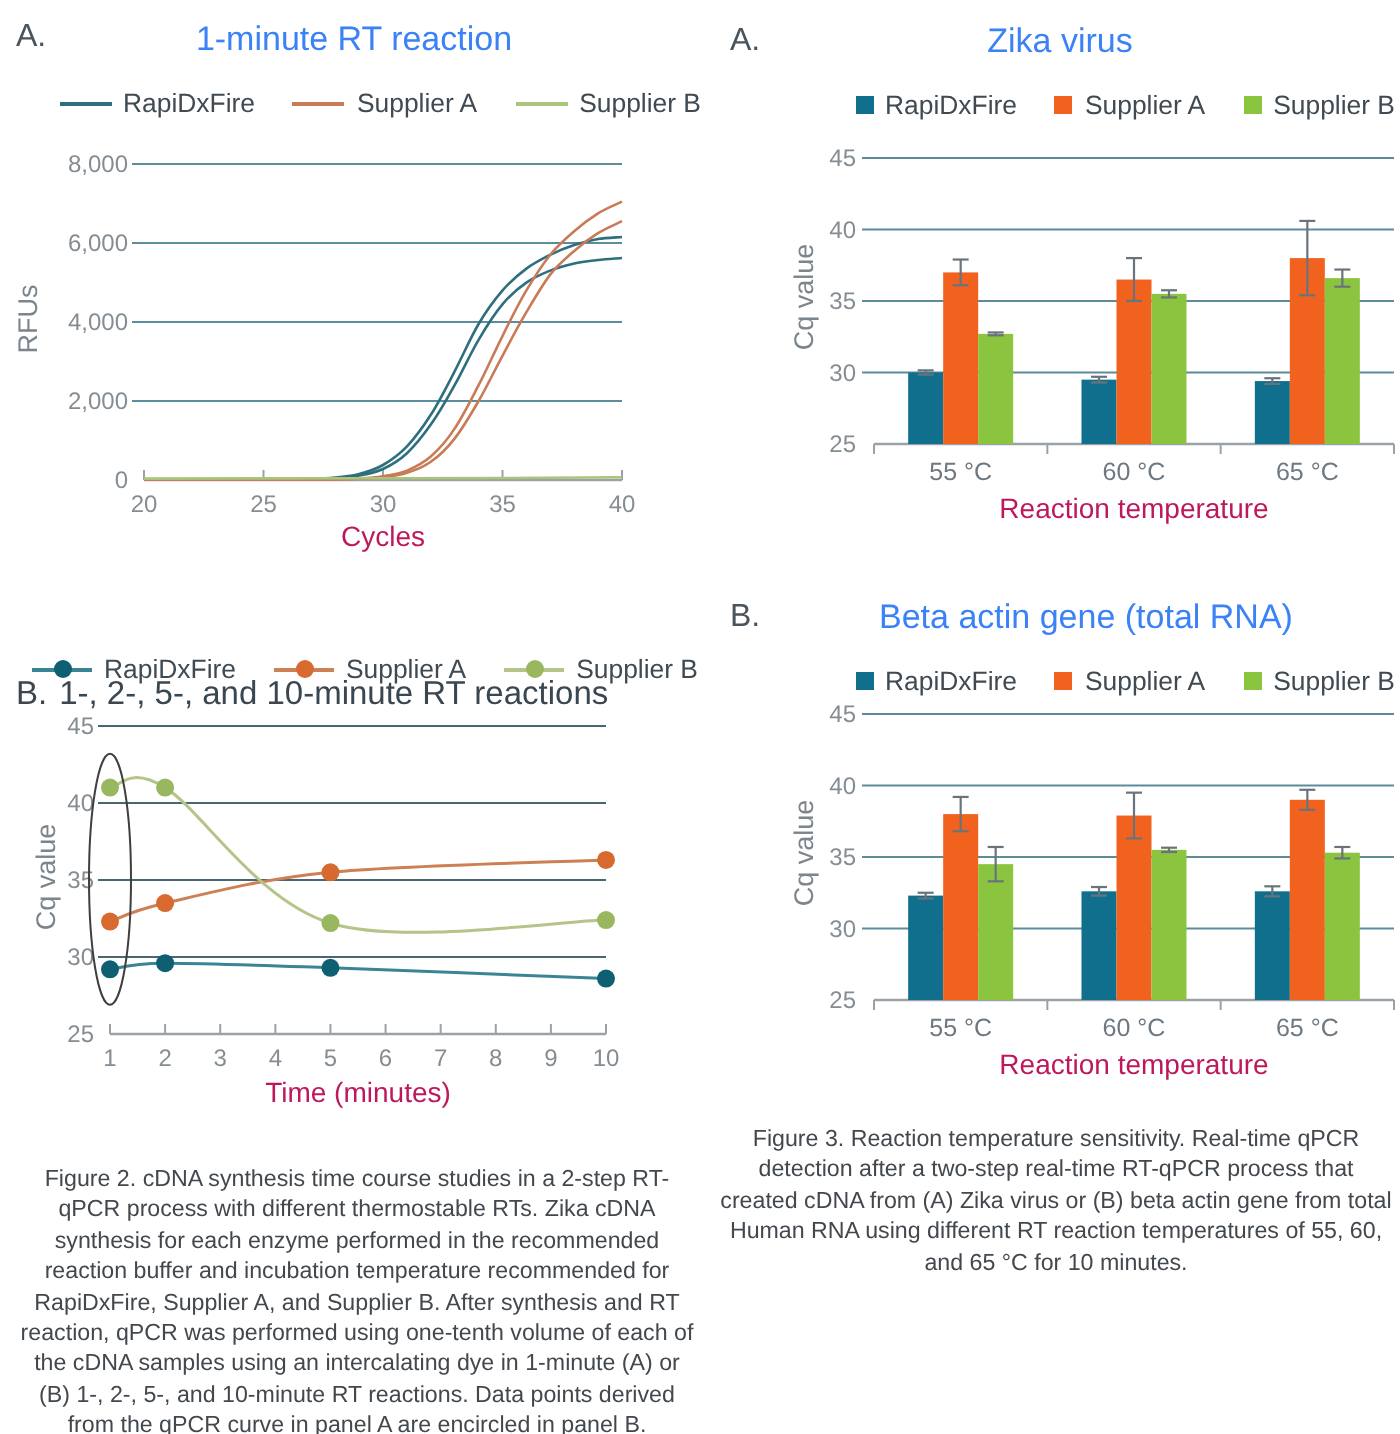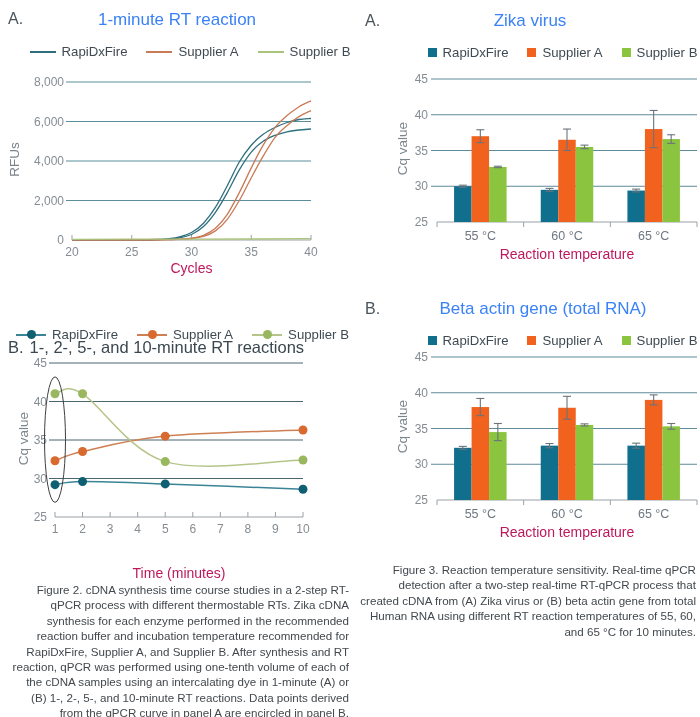--- a/index.html
+++ b/index.html
@@ -15,21 +15,21 @@
   .legend .li{display:flex;align-items:center;gap:6px;}
   .legend .lab{font-size:13.2px;color:#3f4a52;white-space:nowrap;}
   .sw-line{display:inline-block;width:26px;height:2px;}
   .sw-linedot{position:relative;display:inline-block;width:30px;height:9px;}
   .sw-linedot .ln{position:absolute;left:0;top:4px;width:30px;height:2px;}
   .sw-linedot .dt{position:absolute;left:11px;top:0;width:9px;height:9px;border-radius:50%;}
   .sw-square{display:inline-block;width:9px;height:9px;}
   .ylabel{position:absolute;width:120px;text-align:center;font-size:13.5px;color:#7b858c;
           transform:rotate(-90deg);white-space:nowrap;}
   .xlabel{position:absolute;text-align:center;font-size:14px;color:#be185d;white-space:nowrap;}
-  .caption{position:absolute;font-size:11.6px;line-height:1.33;color:#42484d;text-align:right;}
+  .caption{position:absolute;font-size:11.6px;line-height:1.33;color:#42484d;text-align:center;}
 </style>
 </head>
 <body>
 
 <div class="page">
 
   <section class="panel" style="left:0;top:0;">
     <div class="panel-label" style="left:8px;top:10px;">A.</div>
     <div class="chart-title" style="left:32px;top:10px;width:290px;">1-minute RT reaction</div>
     <div class="legend" id="legend-0" style="left:30px;top:44px;width:320px;">
@@ -154,21 +154,21 @@
           <circle cx="303" cy="139.99" r="4.5" fill="#d8692f"></circle>
           <path d="M55.0 103.8C59.6 103.8 64.2 92.5 82.6 103.8C100.9 115.1 128.5 160.5 165.2 171.6C202.0 182.6 280.0 170.3 303.0 170.0" fill="none" stroke="#b5c489" stroke-width="1.5"></path>
           <circle cx="55" cy="103.8" r="4.5" fill="#98b75e"></circle>
           <circle cx="82.55555555555556" cy="103.8" r="4.5" fill="#98b75e"></circle>
           <circle cx="165.22222222222223" cy="171.55999999999997" r="4.5" fill="#98b75e"></circle>
           <circle cx="303" cy="170.02" r="4.5" fill="#98b75e"></circle>
         </g>
         <ellipse cx="55" cy="149.615" rx="10.5" ry="62.75500000000001" fill="none" stroke="#3f3f3f" stroke-width="1"></ellipse>
       </svg>
     <div class="ylabel" style="left:-37px;top:141px;">Cq value</div>
-    <div class="xlabel" style="left:55px;top:248px;width:248px;margin-top:27px;">Time (minutes)</div>
+    <div class="xlabel" style="left:55px;top:248px;width:248px;">Time (minutes)</div>
   </section>
 
   <section class="panel" style="left:350px;top:0;">
     <div class="panel-label" style="left:15px;top:12px;">A.</div>
     <div class="chart-title" style="left:40px;top:11px;width:280px;text-align:center;">Zika virus</div>
     <div class="legend" id="legend-2" style="left:75px;top:45px;width:275px;">
         <span class="li">
           <span class="sw-square" style="background: rgb(15, 111, 140);"></span>
           <span class="lab">RapiDxFire</span>
         </span>

